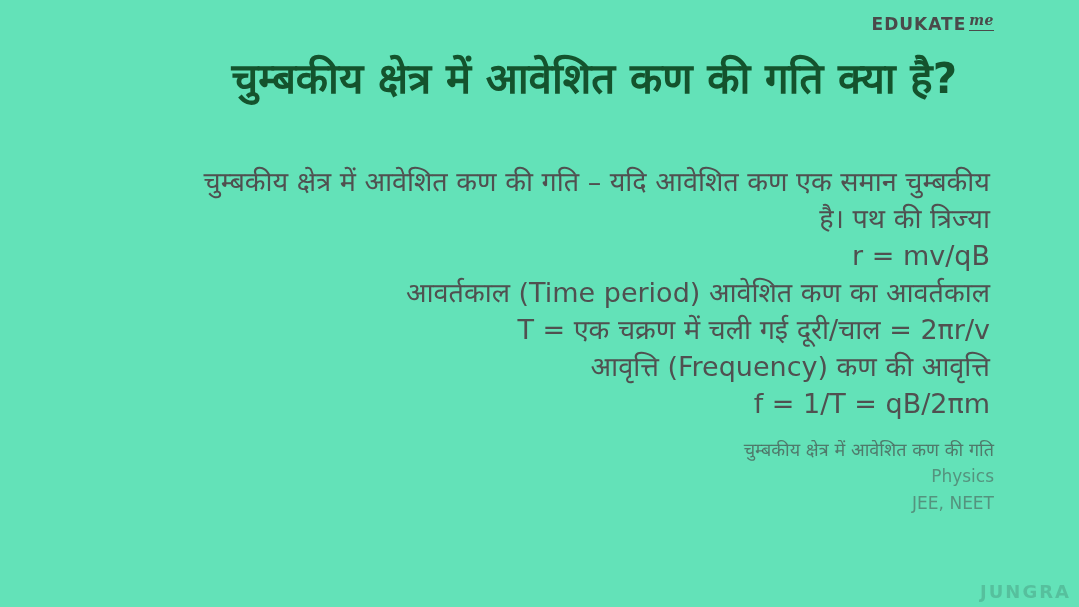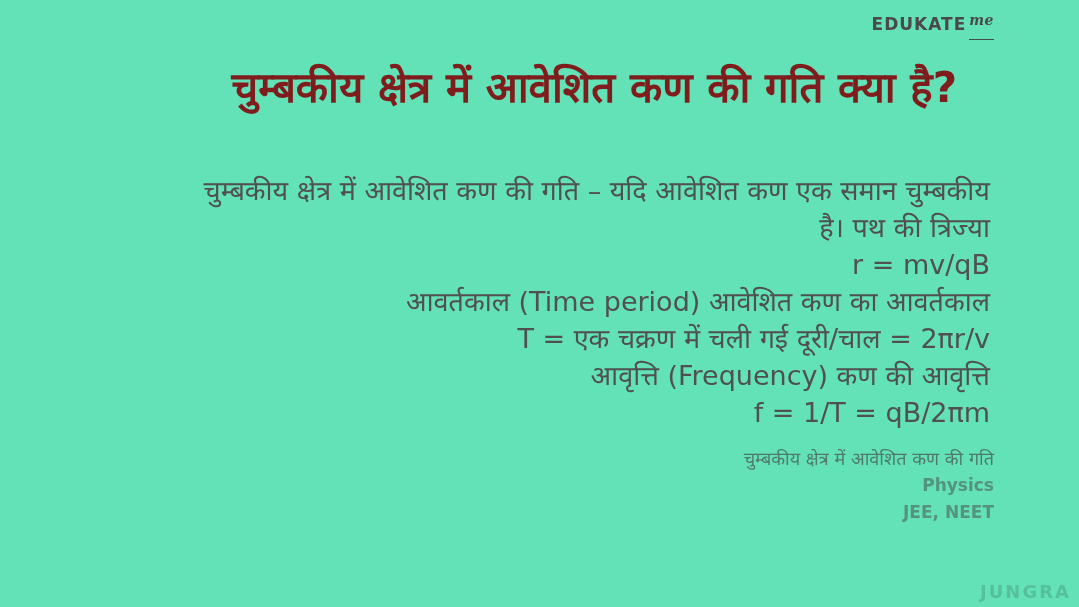--- a/index.html
+++ b/index.html
@@ -30,30 +30,30 @@
   }
   .logo .logo-me {
     font-style: italic;
     font-weight: 600;
     font-size: 14px;
     letter-spacing: 0.5px;
     margin-left: 3px;
     position: relative;
     top: -4px;
     border-bottom: 1.5px solid #4a4a4a;
-    padding-bottom: 9px;
+    padding-bottom: 0;
     font-family: "DejaVu Serif", "Liberation Serif", serif;
   }
   h1.title {
     margin-top: 16px;
     max-width: 872px;
     font-size: 42px;
     line-height: 55px;
     font-weight: 700;
-    color: #7f1d1d;
+    color: #14532d;
   }
   .article-body {
     margin-top: 57px;
     max-width: 905px;
     font-size: 27px;
     line-height: 37px;
     font-weight: 400;
     color: #505050;
   }
   .footer {
@@ -61,21 +61,21 @@
   }
   .footer .topic {
     font-size: 18px;
     line-height: 27px;
     color: rgba(72, 82, 78, 0.72);
   }
   .footer .meta {
     font-size: 17px;
     line-height: 27px;
     color: rgba(72, 82, 78, 0.55);
-    font-weight: 700;
+    font-weight: 400;
   }
   .watermark {
     position: absolute;
     right: 8px;
     bottom: 5px;
     font-size: 18px;
     letter-spacing: 2px;
     font-weight: 600;
     color: rgba(55, 105, 88, 0.28);
   }

